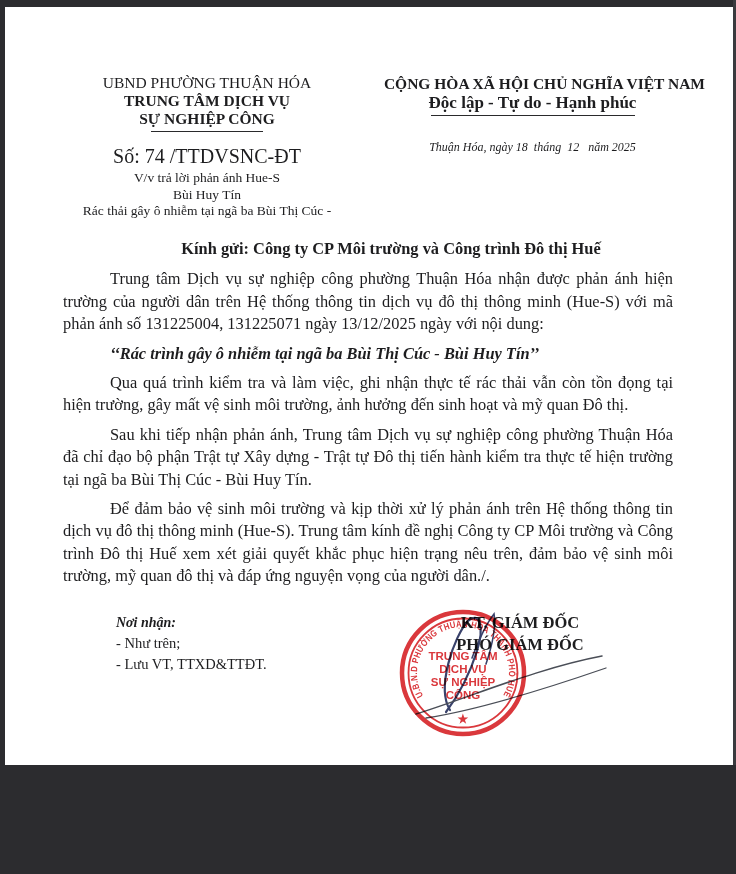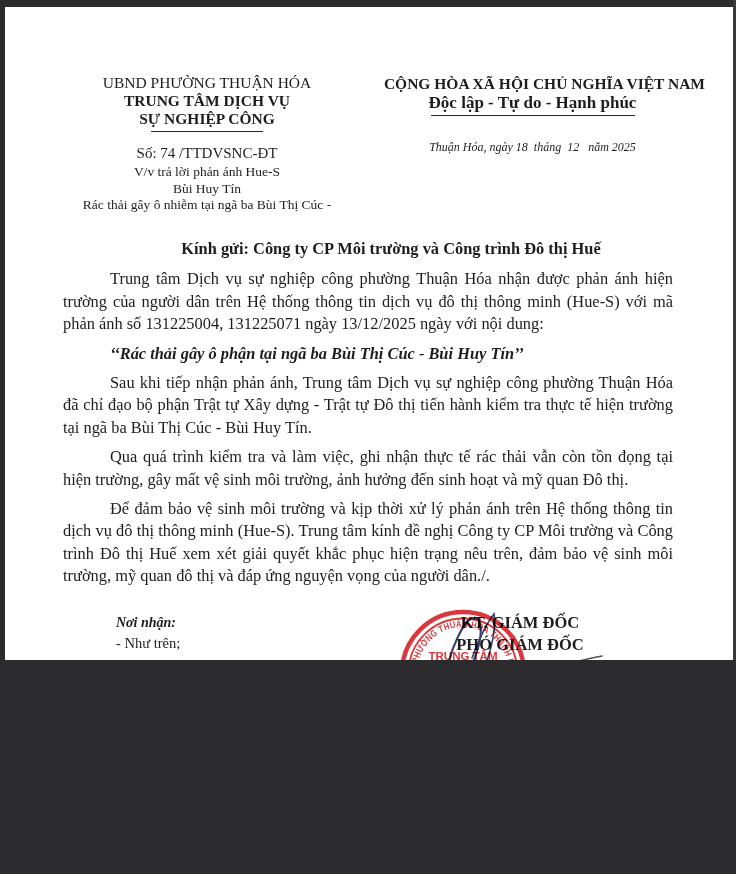--- a/index.html
+++ b/index.html
@@ -1,29 +1,29 @@
 <!DOCTYPE html>
 <html><head>
 <meta charset="utf-8">
 <style>
   html,body{margin:0;padding:0;background:#2c2c2f;}
   .page{
-    position:relative;width:736px;height:660px;background:#ffffff;
+    position:relative;width:736px;height:765px;background:#ffffff;
     font-family:"Liberation Serif", serif;color:#1d1d1f;overflow:hidden;
     box-sizing:border-box;
   }
   .frame-top{position:absolute;left:0;top:0;width:736px;height:7px;background:#2c2c2f;}
   .frame-left{position:absolute;left:0;top:0;width:5px;height:874px;background:#2c2c2f;}
   .frame-right{position:absolute;right:0;top:0;width:3px;height:874px;background:#3a3a3e;}
 
   .hdr-left{position:absolute;left:58px;top:74px;width:298px;text-align:center;}
   .hdr-left .l1{font-size:15.5px;line-height:18px;}
   .hdr-left .l2,.hdr-left .l3{font-size:15.5px;line-height:18px;font-weight:bold;}
   .rule-left{width:112px;border-top:1.6px solid #2a2a2c;margin:3px auto 0;}
-  .doc-number{font-size:15px;margin-top:13px;white-space:pre;}
+  .doc-number{font-size:20px;margin-top:13px;white-space:pre;}
   .subject{font-size:13.5px;line-height:16.5px;}
   .subject-first{margin-top:2px;}
 
   .hdr-right{position:absolute;left:360px;top:74px;width:345px;text-align:center;}
   .hdr-right .motto1{font-size:15.5px;font-weight:bold;line-height:19px;text-align:right;}
   .hdr-right .motto2{font-size:17px;font-weight:bold;line-height:20px;}
   .rule-right{width:204px;border-top:1.6px solid #2a2a2c;margin:2px auto 0;}
   .date-line{font-style:italic;font-size:12px;margin-top:24px;white-space:pre;}
 
   .body-block{position:absolute;left:63px;top:238px;width:610px;font-size:16.4px;line-height:22.4px;}
@@ -65,29 +65,30 @@
   <div class="hdr-right">
     <div class="motto1">CỘNG HÒA XÃ HỘI CHỦ NGHĨA VIỆT NAM</div>
     <div class="motto2">Độc lập - Tự do - Hạnh phúc</div>
     <div class="rule-right"></div>
     <div class="date-line">Thuận Hóa, ngày 18  tháng  12   năm 2025</div>
   </div>
 
   <div class="body-block">
     <div class="salutation">Kính gửi: Công ty CP Môi trường và Công trình Đô thị Huế</div>
     <p>Trung tâm Dịch vụ sự nghiệp công phường Thuận Hóa nhận được phản ánh hiện trường của người dân trên Hệ thống thông tin dịch vụ đô thị thông minh (Hue-S) với mã phản ánh số 131225004, 131225071 ngày 13/12/2025 ngày  với nội dung:</p>
-    <p class="quote">‘‘Rác thải gây ô phận tại ngã ba Bùi Thị Cúc - Bùi Huy Tín’’</p>
+    <p class="quote">‘‘Rác trình gây ô nhiễm tại ngã ba Bùi Thị Cúc - Bùi Huy Tín’’</p>
+    <p>Qua quá trình kiểm tra và làm việc, ghi nhận thực tế rác thải vẫn còn tồn đọng tại hiện trường, gây mất vệ sinh môi trường, ảnh hưởng đến sinh hoạt và mỹ quan Đô thị.</p>
     <p>Sau khi tiếp nhận phản ánh, Trung tâm Dịch vụ sự nghiệp công phường Thuận Hóa đã chỉ đạo bộ phận Trật tự Xây dựng - Trật tự Đô thị tiến hành kiểm tra thực tế hiện trường tại ngã ba Bùi Thị Cúc - Bùi Huy Tín.</p>
-    <p>Qua quá trình kiểm tra và làm việc, ghi nhận thực tế rác thải vẫn còn tồn đọng tại hiện trường, gây mất vệ sinh môi trường, ảnh hưởng đến sinh hoạt và mỹ quan Đô thị.</p>
     <p>Để đảm bảo vệ sinh môi trường và kịp thời xử lý phản ánh trên Hệ thống thông tin dịch vụ đô thị thông minh (Hue-S). Trung tâm kính đề nghị Công ty CP Môi trường và Công trình Đô thị Huế xem xét giải quyết khắc phục hiện trạng nêu trên, đảm bảo vệ sinh môi trường, mỹ quan đô thị và đáp ứng nguyện vọng của người dân./.</p>
   </div>
 
   <div class="recipients">
     <div class="title">Nơi nhận:</div>
     <div>- Như trên;</div>
+    <div>- Lưu VT, TTXD&amp;TTĐT.</div>
   </div>
 
   <div class="sig-titles">
     <div>KT. GIÁM ĐỐC</div>
     <div>PHÓ GIÁM ĐỐC</div>
   </div>
   <div class="sig-name">Dương Văn Hùng</div>
 
   <svg class="stamp-svg" width="134" height="152" viewBox="0 0 134 152">
     <circle cx="67" cy="74" r="61" fill="none" stroke="#d7282d" stroke-width="4.5"></circle>

